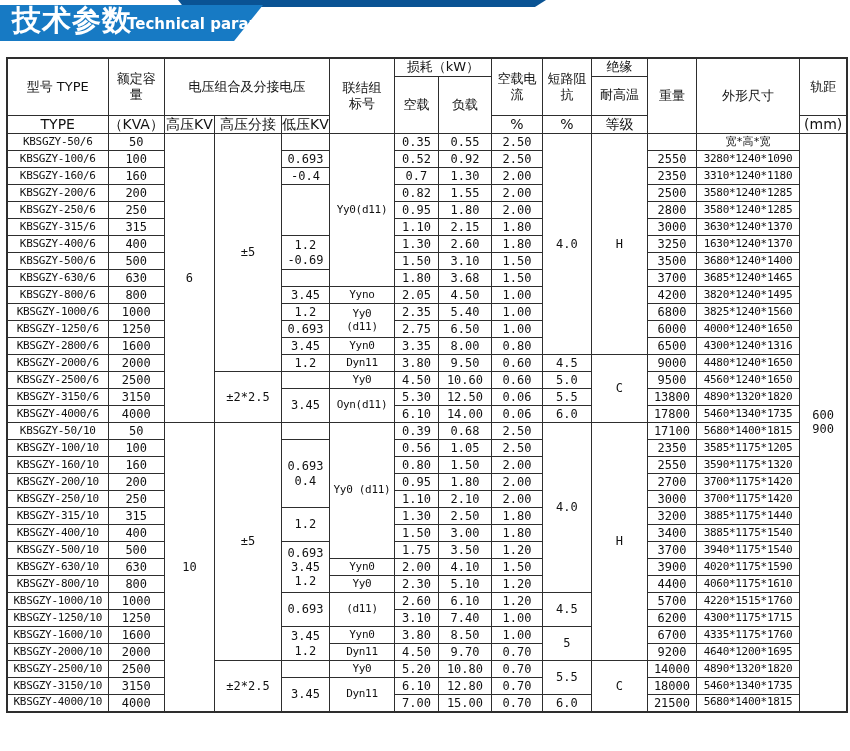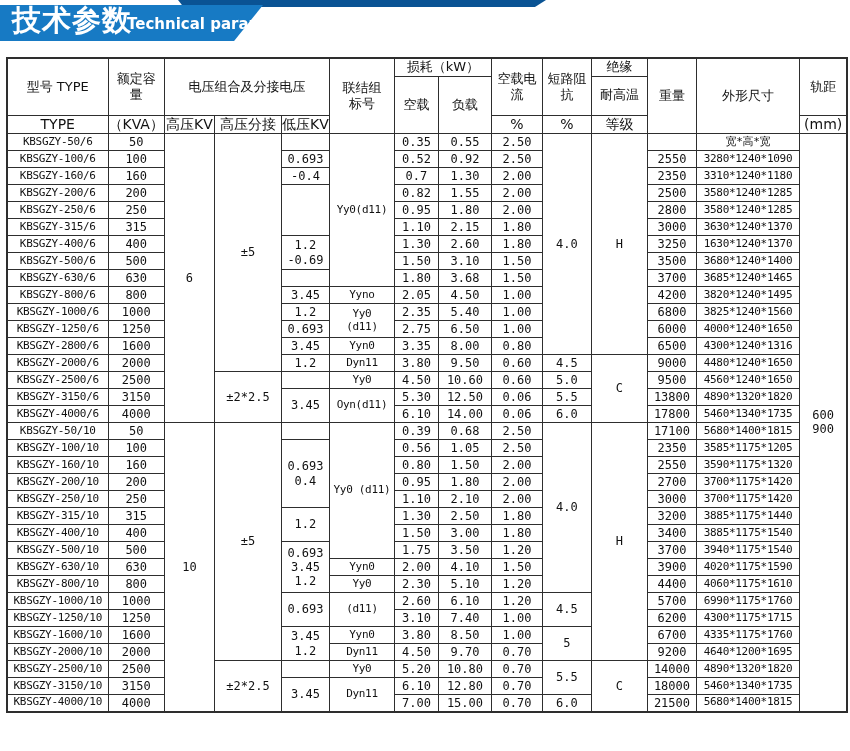--- a/index.html
+++ b/index.html
@@ -381,21 +381,21 @@
   <tr class="data">
         <td class="model">KBSGZY-1000/10</td>
         <td>1000</td>
         <td rowspan="2">0.693</td>
         <td class="conn" rowspan="2">(d11)</td>
         <td>2.60</td>
         <td>6.10</td>
         <td>1.20</td>
         <td rowspan="2">4.5</td>
         <td>5700</td>
-        <td class="dim">6990*1175*1760</td>
+        <td class="dim">4220*1515*1760</td>
       </tr>
   <tr class="data">
         <td class="model">KBSGZY-1250/10</td>
         <td>1250</td>
         <td>3.10</td>
         <td>7.40</td>
         <td>1.00</td>
         <td>6200</td>
         <td class="dim">4300*1175*1715</td>
       </tr>

